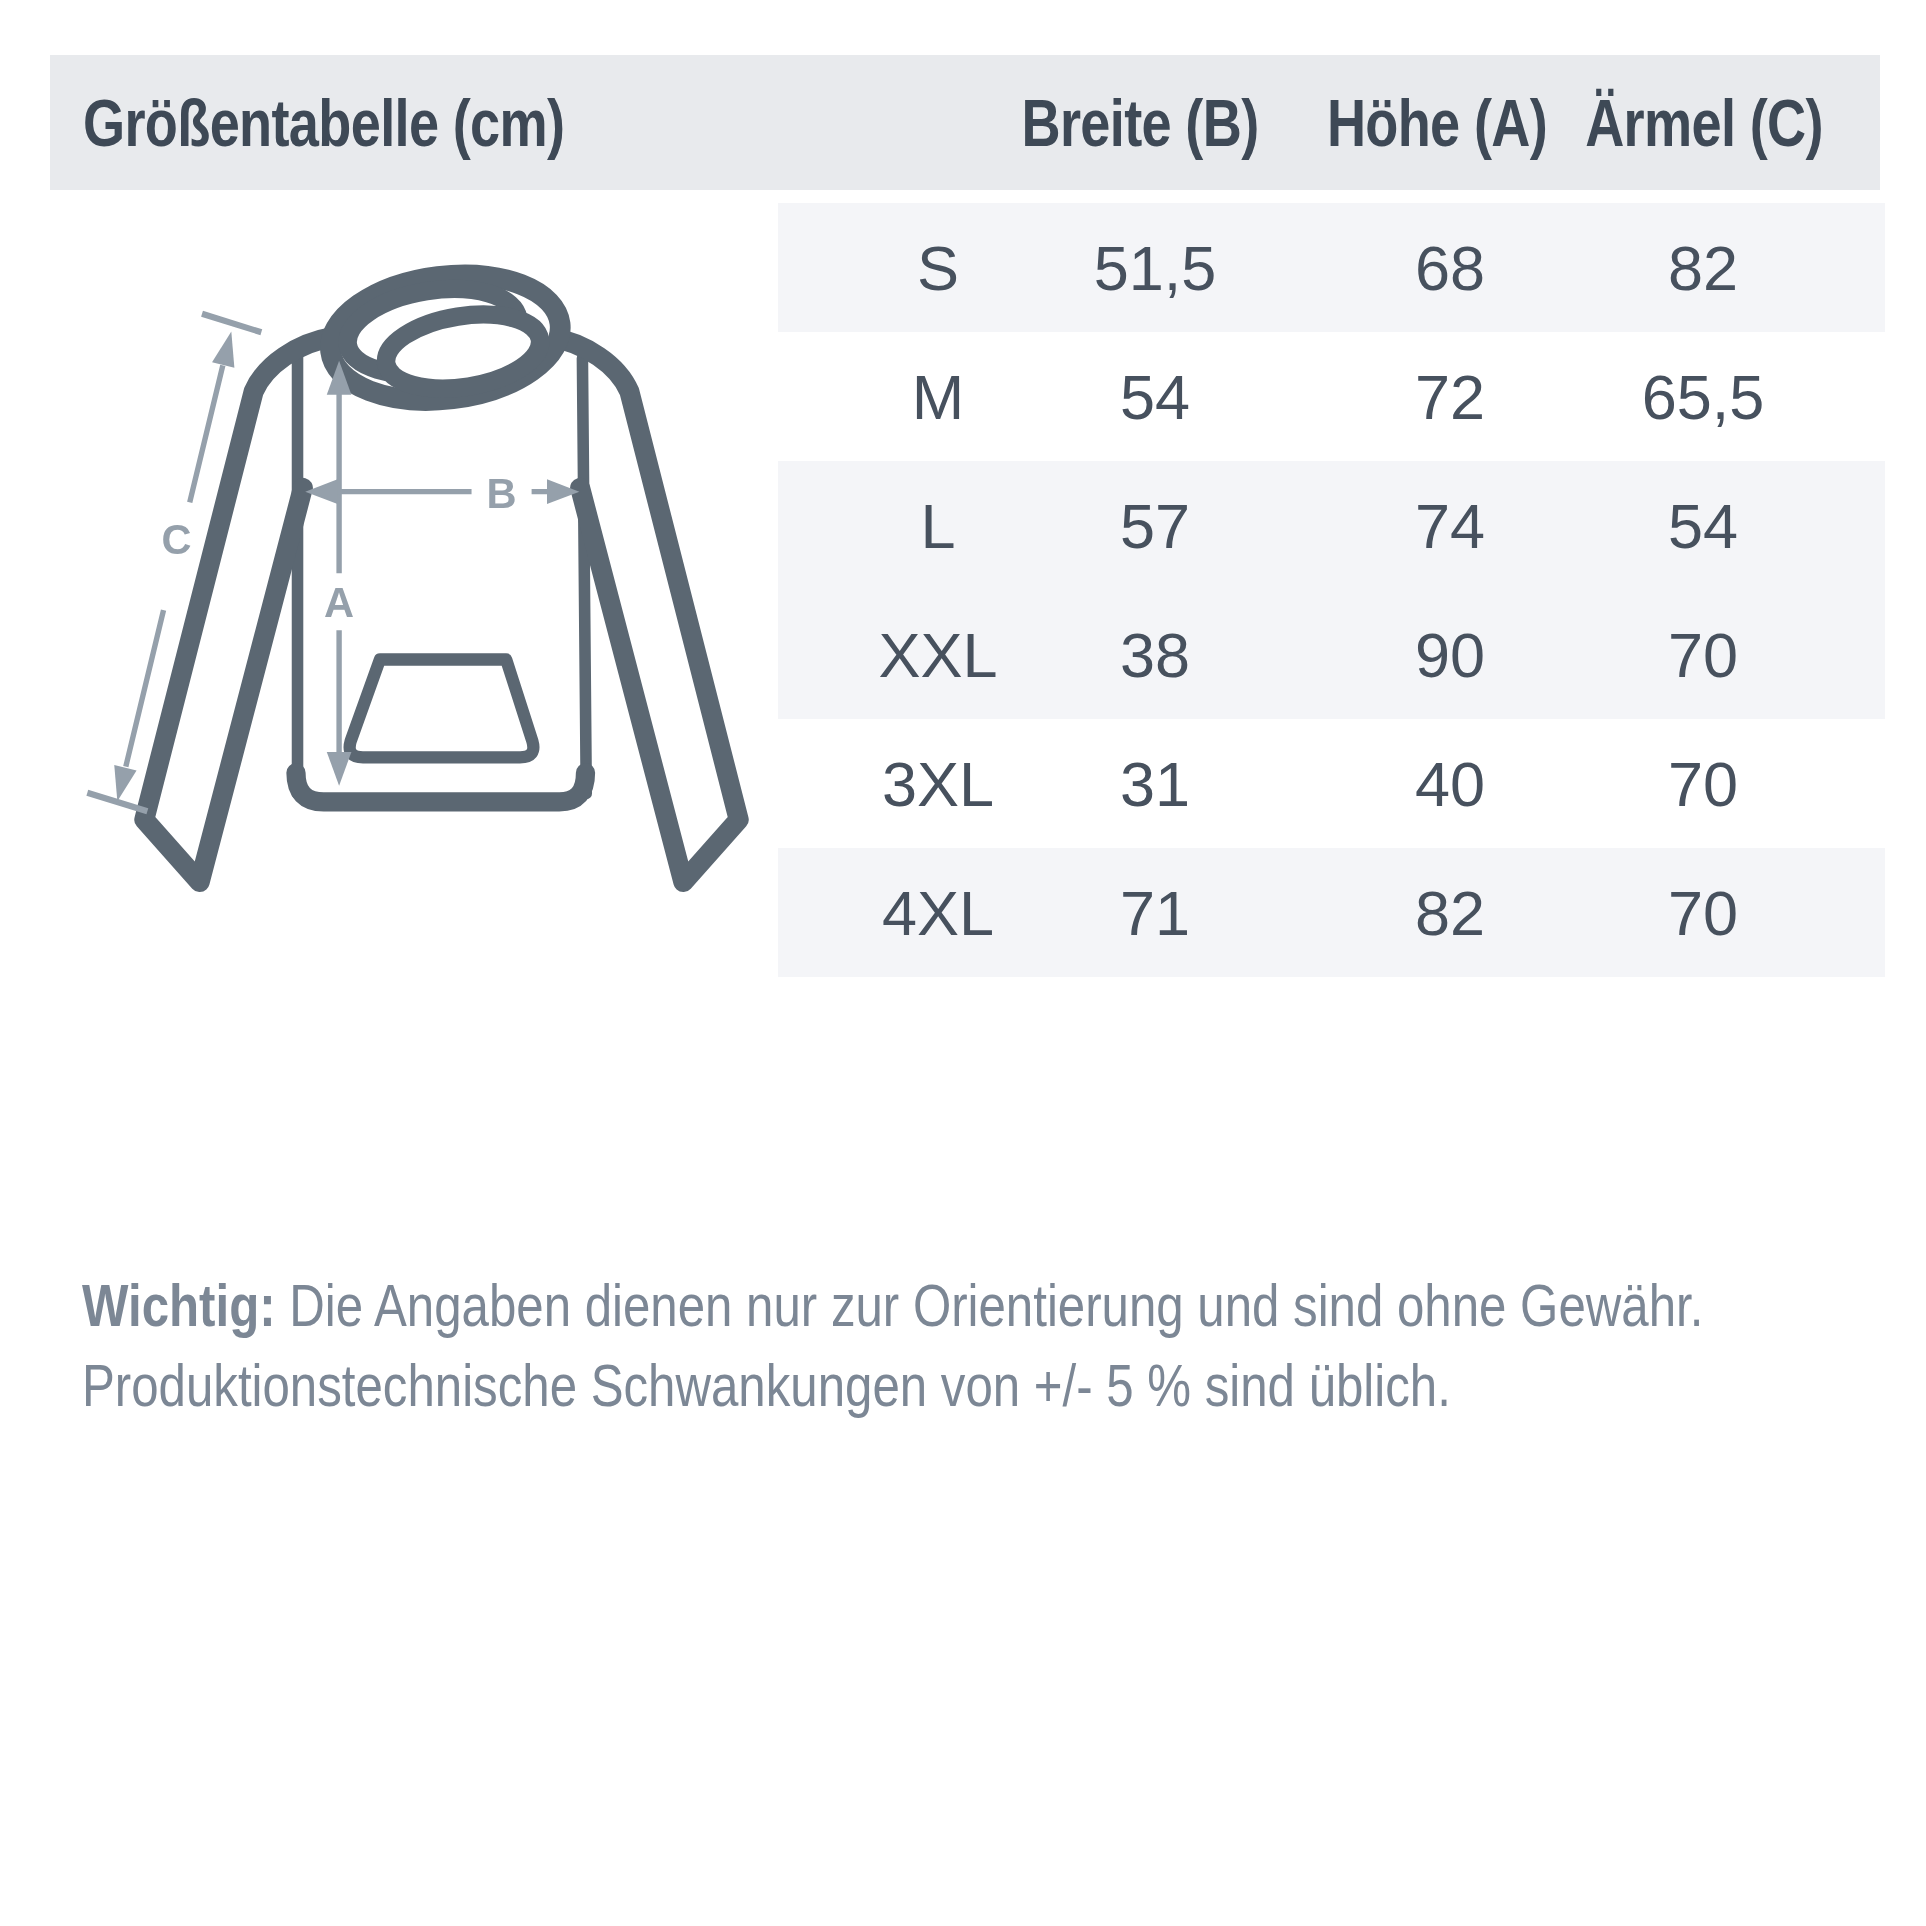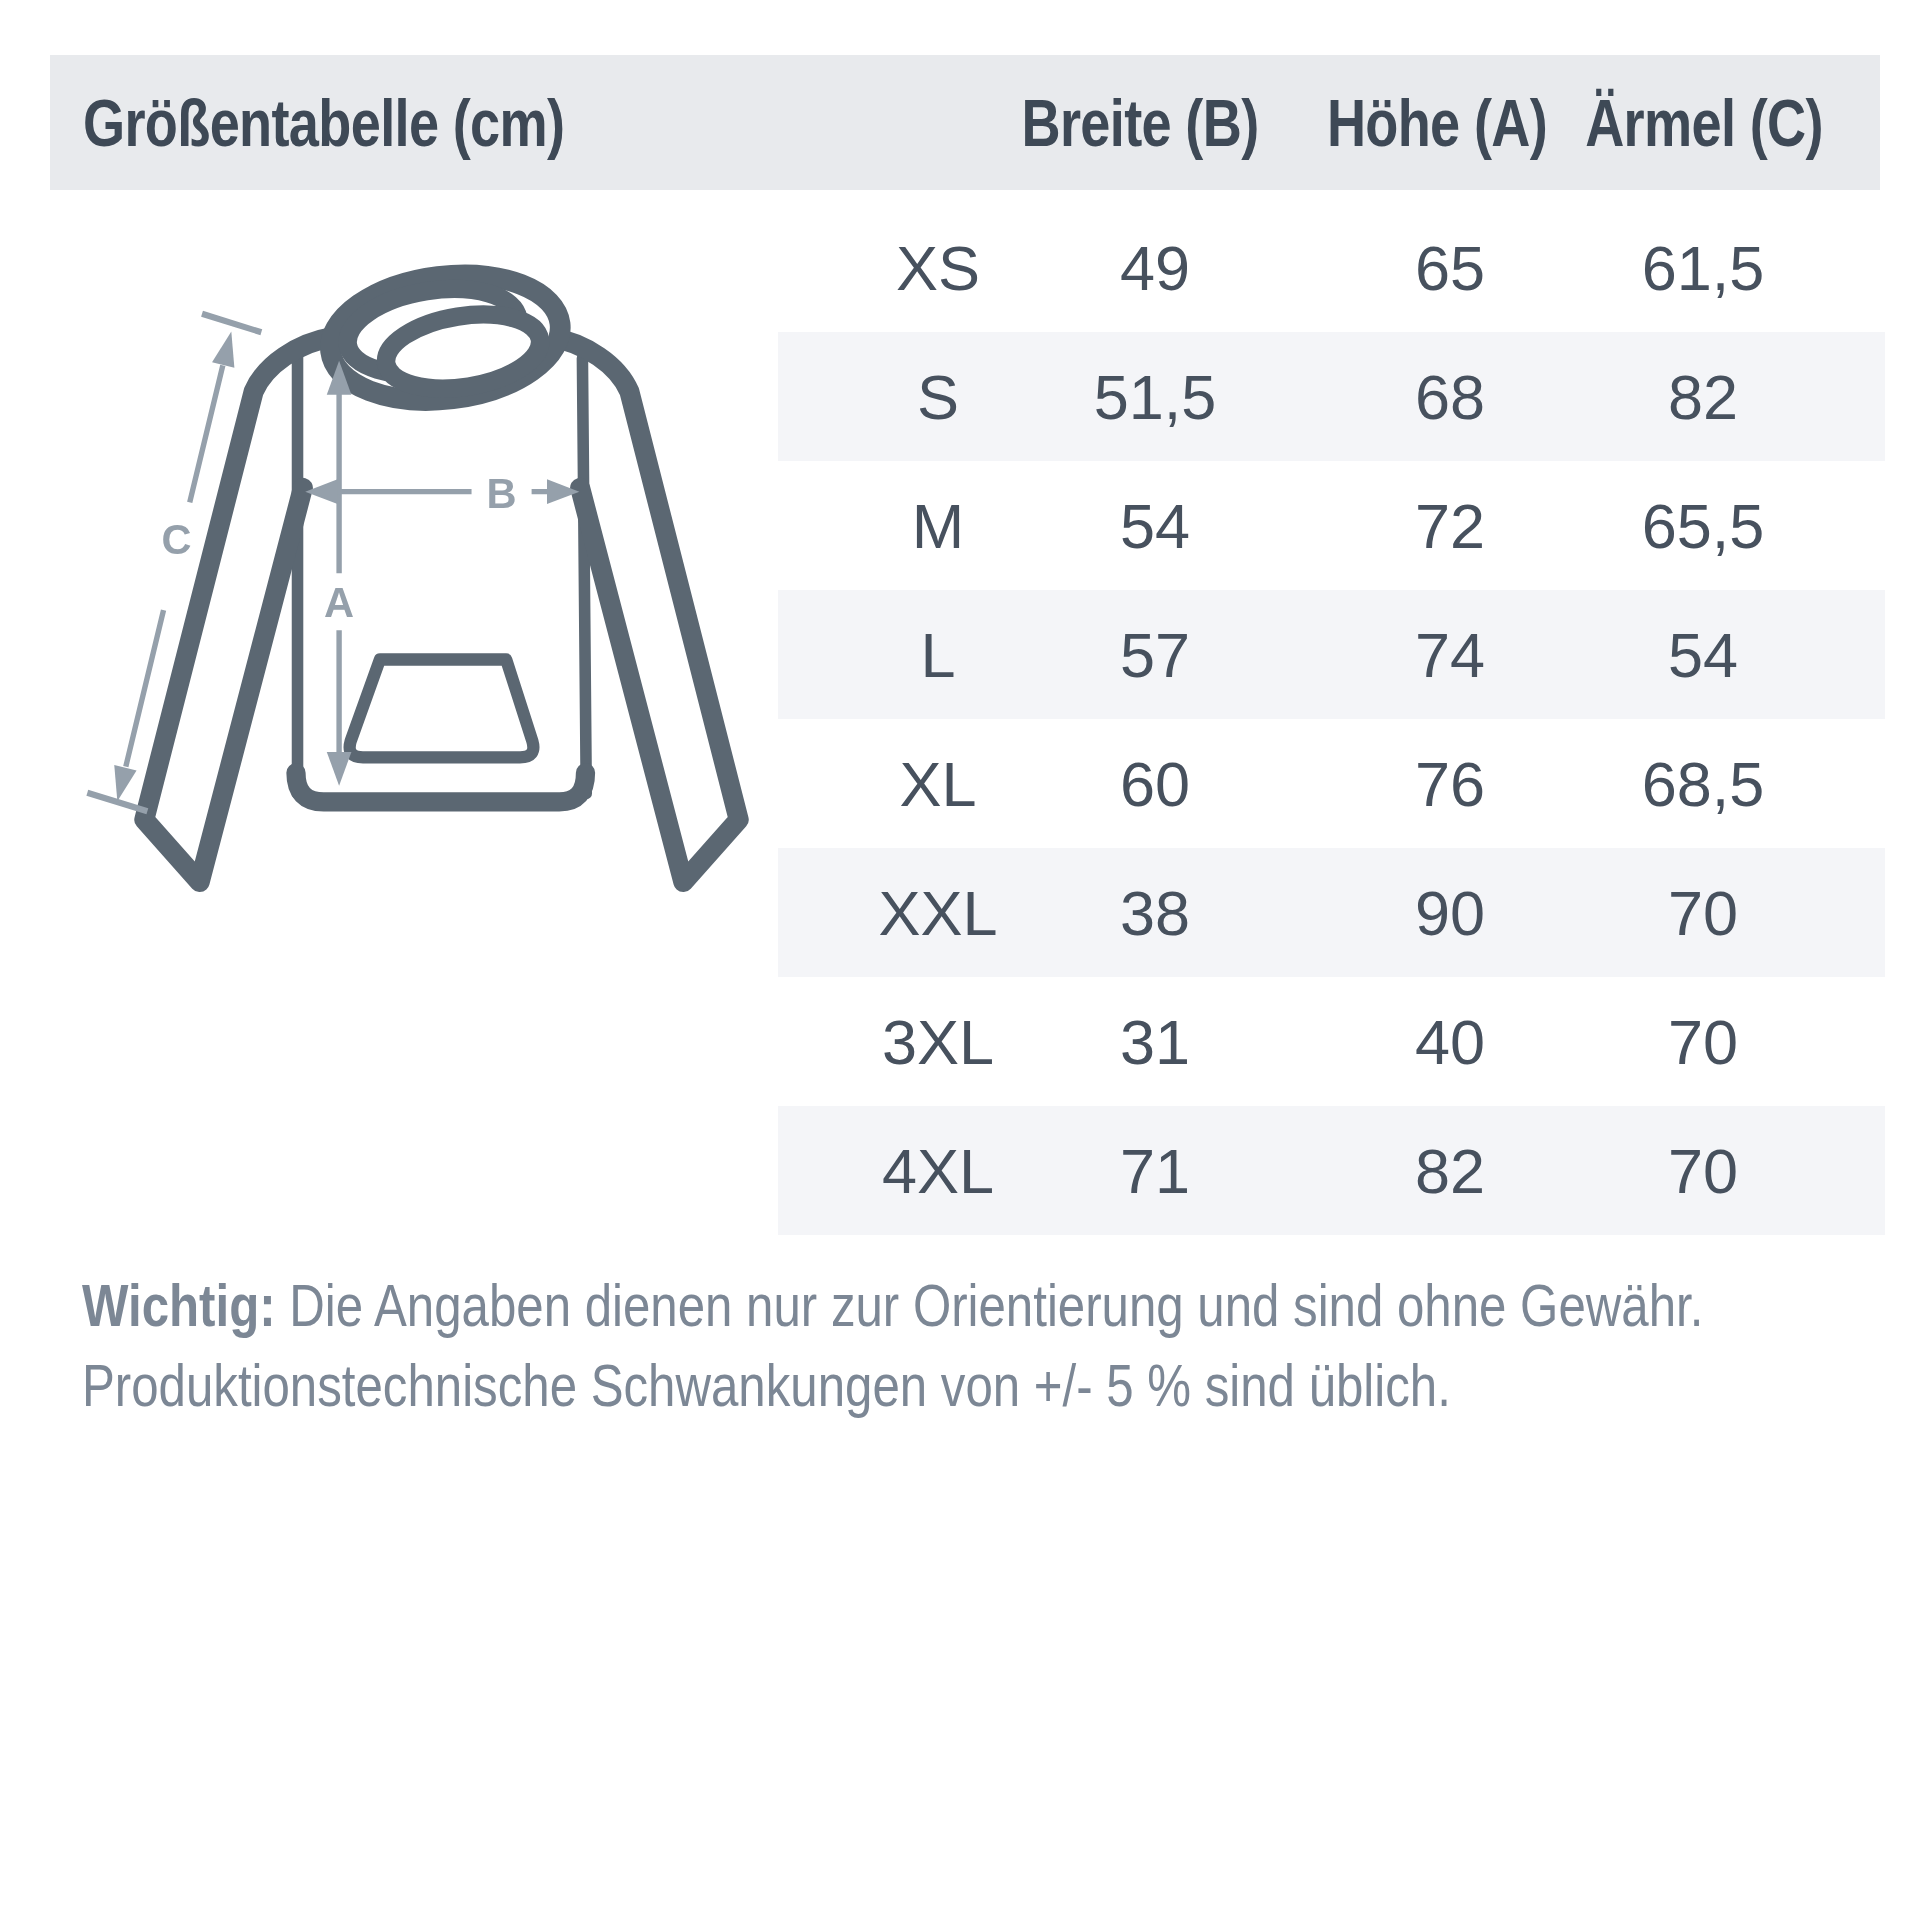--- a/index.html
+++ b/index.html
@@ -108,49 +108,37 @@
     <path class="arrow" stroke-width="7" d="M 289,474 L 246,652 M 212,792 L 163,995"></path>
     <polygon class="ahead" points="300,430 304,477 275,470"></polygon>
     <polygon class="ahead" points="152,1040 177,1000 148,993"></polygon>
     <path class="arrow" stroke-width="8" d="M 262,407 L 339,431"></path>
     <path class="arrow" stroke-width="8" d="M 113,1029 L 191,1053"></path>
     <text x="229" y="719">C</text>
   </g>
 </svg>
 
 <div class="rows">
-    <div class="row">
-    <span class="cell c-size">XS</span>
-    <span class="cell c-b">49</span>
-    <span class="cell c-h">65</span>
-    <span class="cell c-a">61,5</span>
-  </div>
     <div class="row alt">
     <span class="cell c-size">S</span>
     <span class="cell c-b">51,5</span>
     <span class="cell c-h">68</span>
     <span class="cell c-a">82</span>
   </div>
     <div class="row">
     <span class="cell c-size">M</span>
     <span class="cell c-b">54</span>
     <span class="cell c-h">72</span>
     <span class="cell c-a">65,5</span>
   </div>
     <div class="row alt">
     <span class="cell c-size">L</span>
     <span class="cell c-b">57</span>
     <span class="cell c-h">74</span>
     <span class="cell c-a">54</span>
-  </div>
-    <div class="row">
-    <span class="cell c-size">XL</span>
-    <span class="cell c-b">60</span>
-    <span class="cell c-h">76</span>
-    <span class="cell c-a">68,5</span>
   </div>
     <div class="row alt">
     <span class="cell c-size">XXL</span>
     <span class="cell c-b">38</span>
     <span class="cell c-h">90</span>
     <span class="cell c-a">70</span>
   </div>
     <div class="row">
     <span class="cell c-size">3XL</span>
     <span class="cell c-b">31</span>

